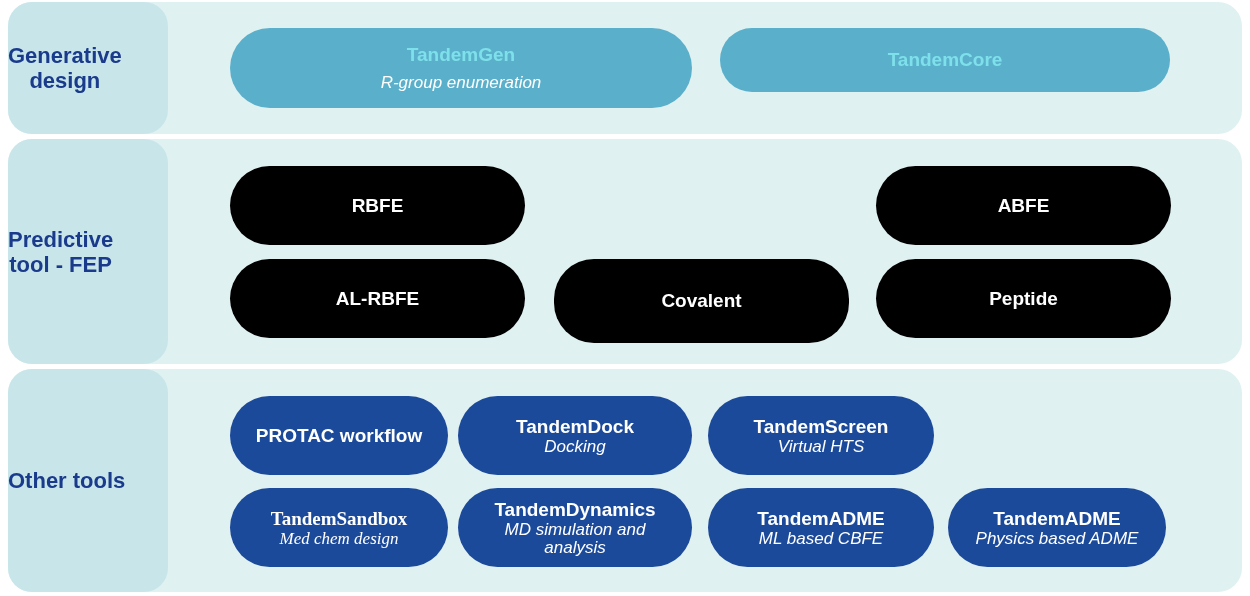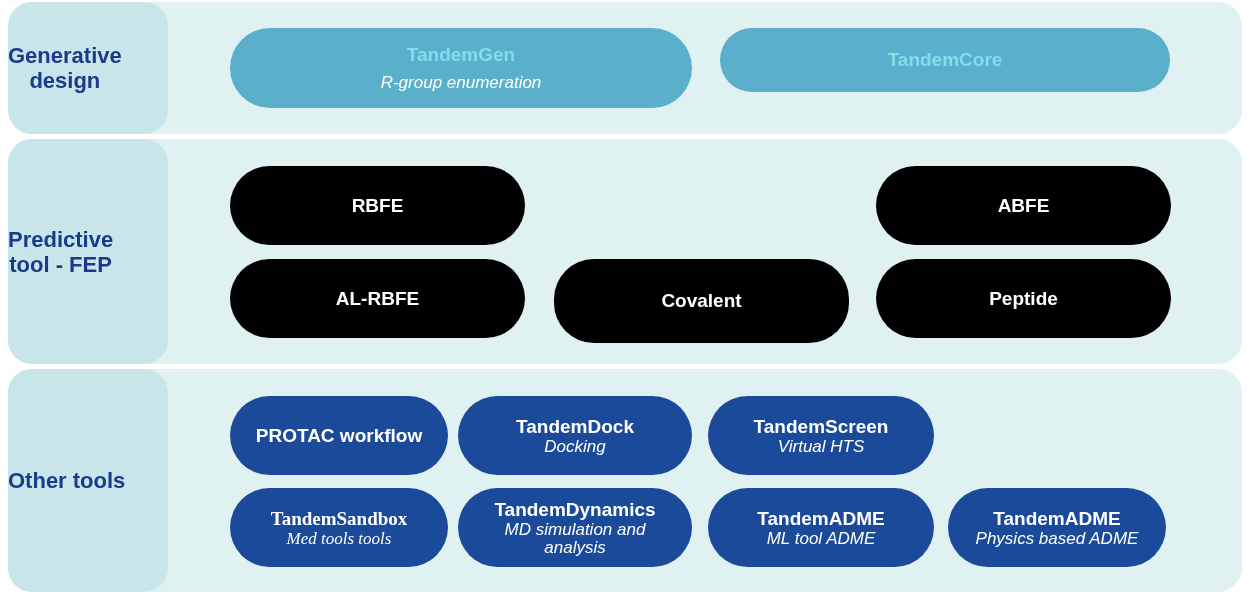--- a/index.html
+++ b/index.html
@@ -67,28 +67,28 @@
   <div class="pill oth" style="left:450px;top:27px;width:234px;height:79px;">
     <span class="t">TandemDock</span>
     <span class="s">Docking</span>
   </div>
   <div class="pill oth" style="left:700px;top:27px;width:226px;height:79px;">
     <span class="t">TandemScreen</span>
     <span class="s">Virtual HTS</span>
   </div>
   <div class="pill oth" style="left:222px;top:119px;width:218px;height:79px;font-family:Liberation Serif, serif;">
     <span class="t">TandemSandbox</span>
-    <span class="s">Med tools tools</span>
+    <span class="s">Med chem design</span>
   </div>
   <div class="pill oth" style="left:450px;top:119px;width:234px;height:79px;">
     <span class="t">TandemDynamics</span>
     <span class="s">MD simulation and
 analysis</span>
   </div>
   <div class="pill oth" style="left:700px;top:119px;width:226px;height:79px;">
     <span class="t">TandemADME</span>
-    <span class="s">ML tool ADME</span>
+    <span class="s">ML based CBFE</span>
   </div>
   <div class="pill oth" style="left:940px;top:119px;width:218px;height:79px;">
     <span class="t">TandemADME</span>
     <span class="s">Physics based ADME</span>
   </div>
 </div>
 
 </body></html>

